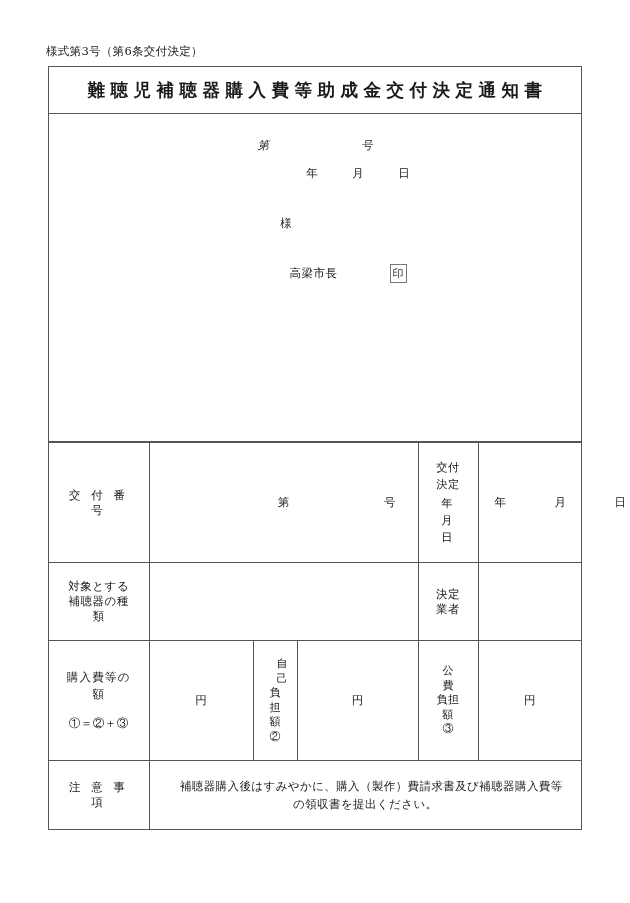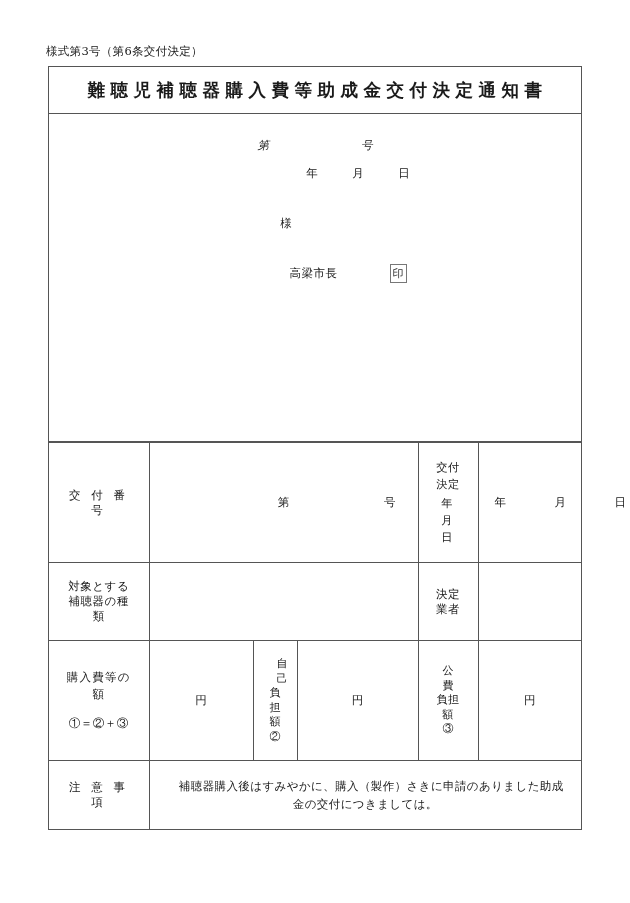--- a/index.html
+++ b/index.html
@@ -317,20 +317,20 @@
           <span class="n2">負担額</span>
           <span class="circ">③</span>
         </td>
         <td class="cell-h-4 amount-cell">
           <span>円</span>
         </td>
       </tr>
 
       <tr>
         <td class="cell-h-5 lbl">注 意 事 項</td>
-        <td class="cell-h-5 notes-cell" colspan="7">補聴器購入後はすみやかに、購入（製作）さきに申請のありました助成金の交付につきましては。</td>
+        <td class="cell-h-5 notes-cell" colspan="7">補聴器購入後はすみやかに、購入（製作）費請求書及び補聴器購入費等の領収書を提出ください。</td>
       </tr>
 
     </tbody>
       </table>
 
   </div>
 </div>
 
 </body></html>

